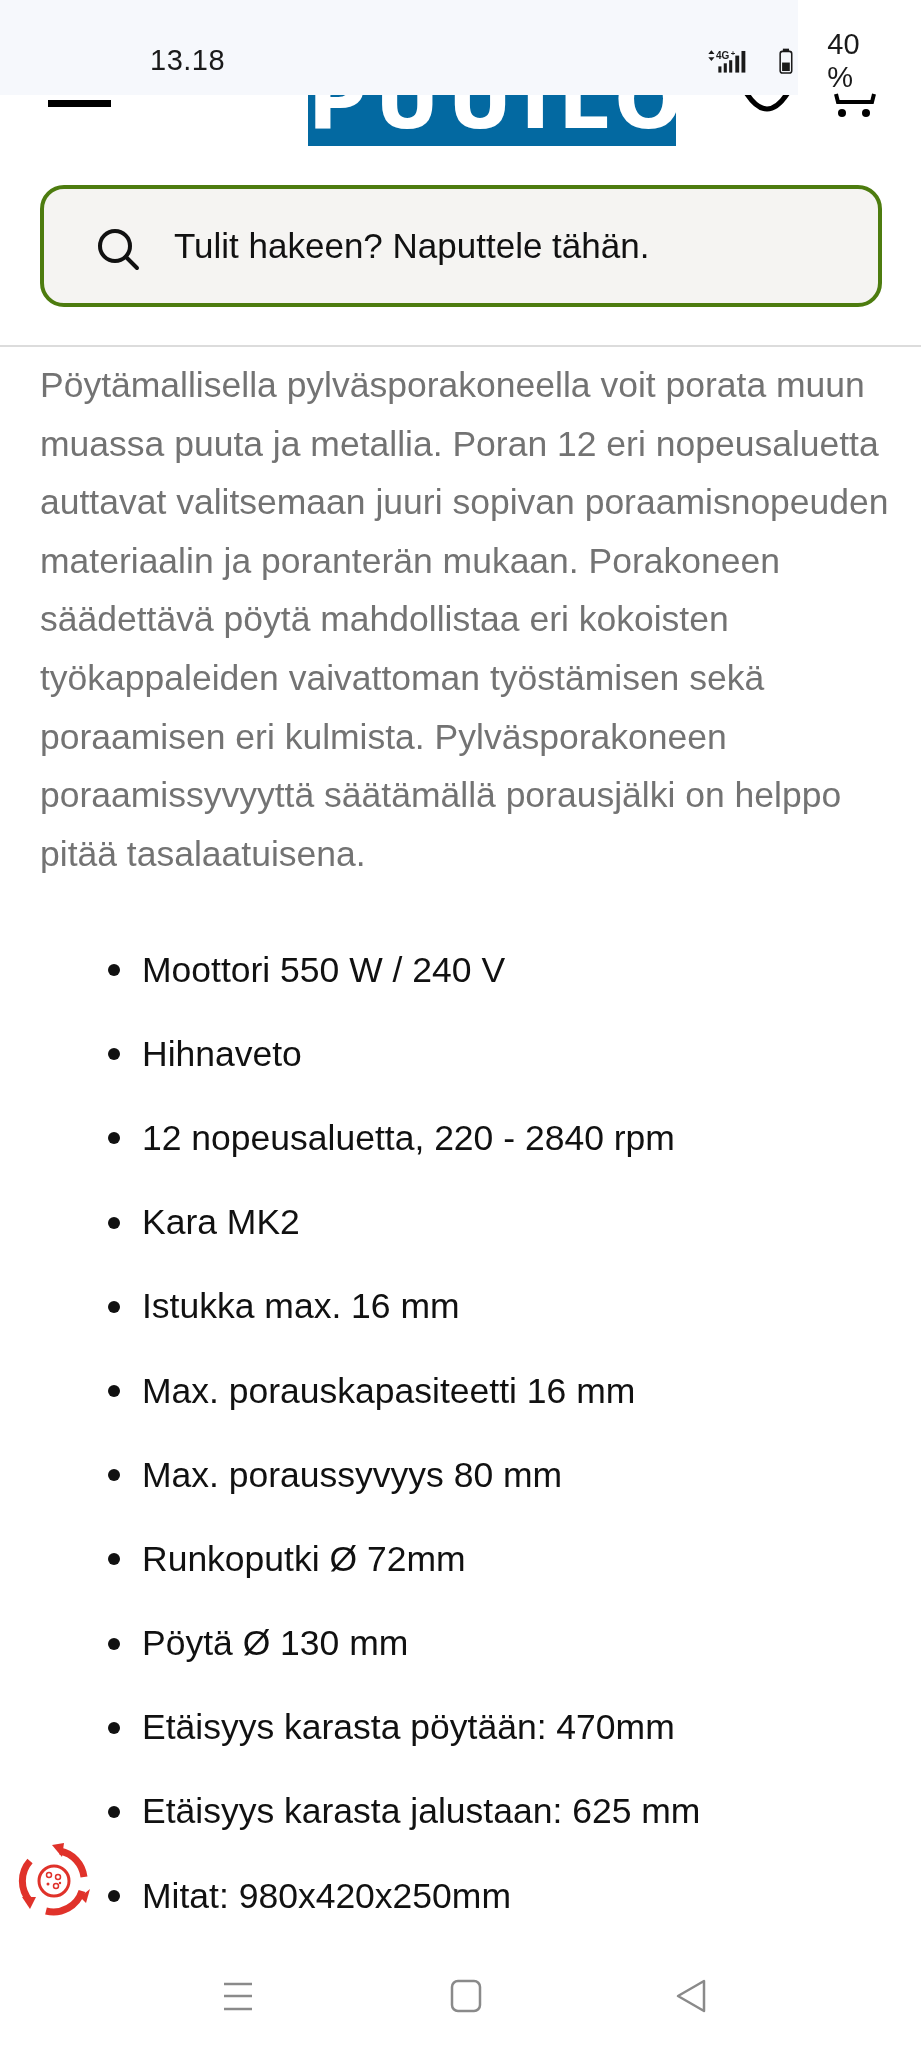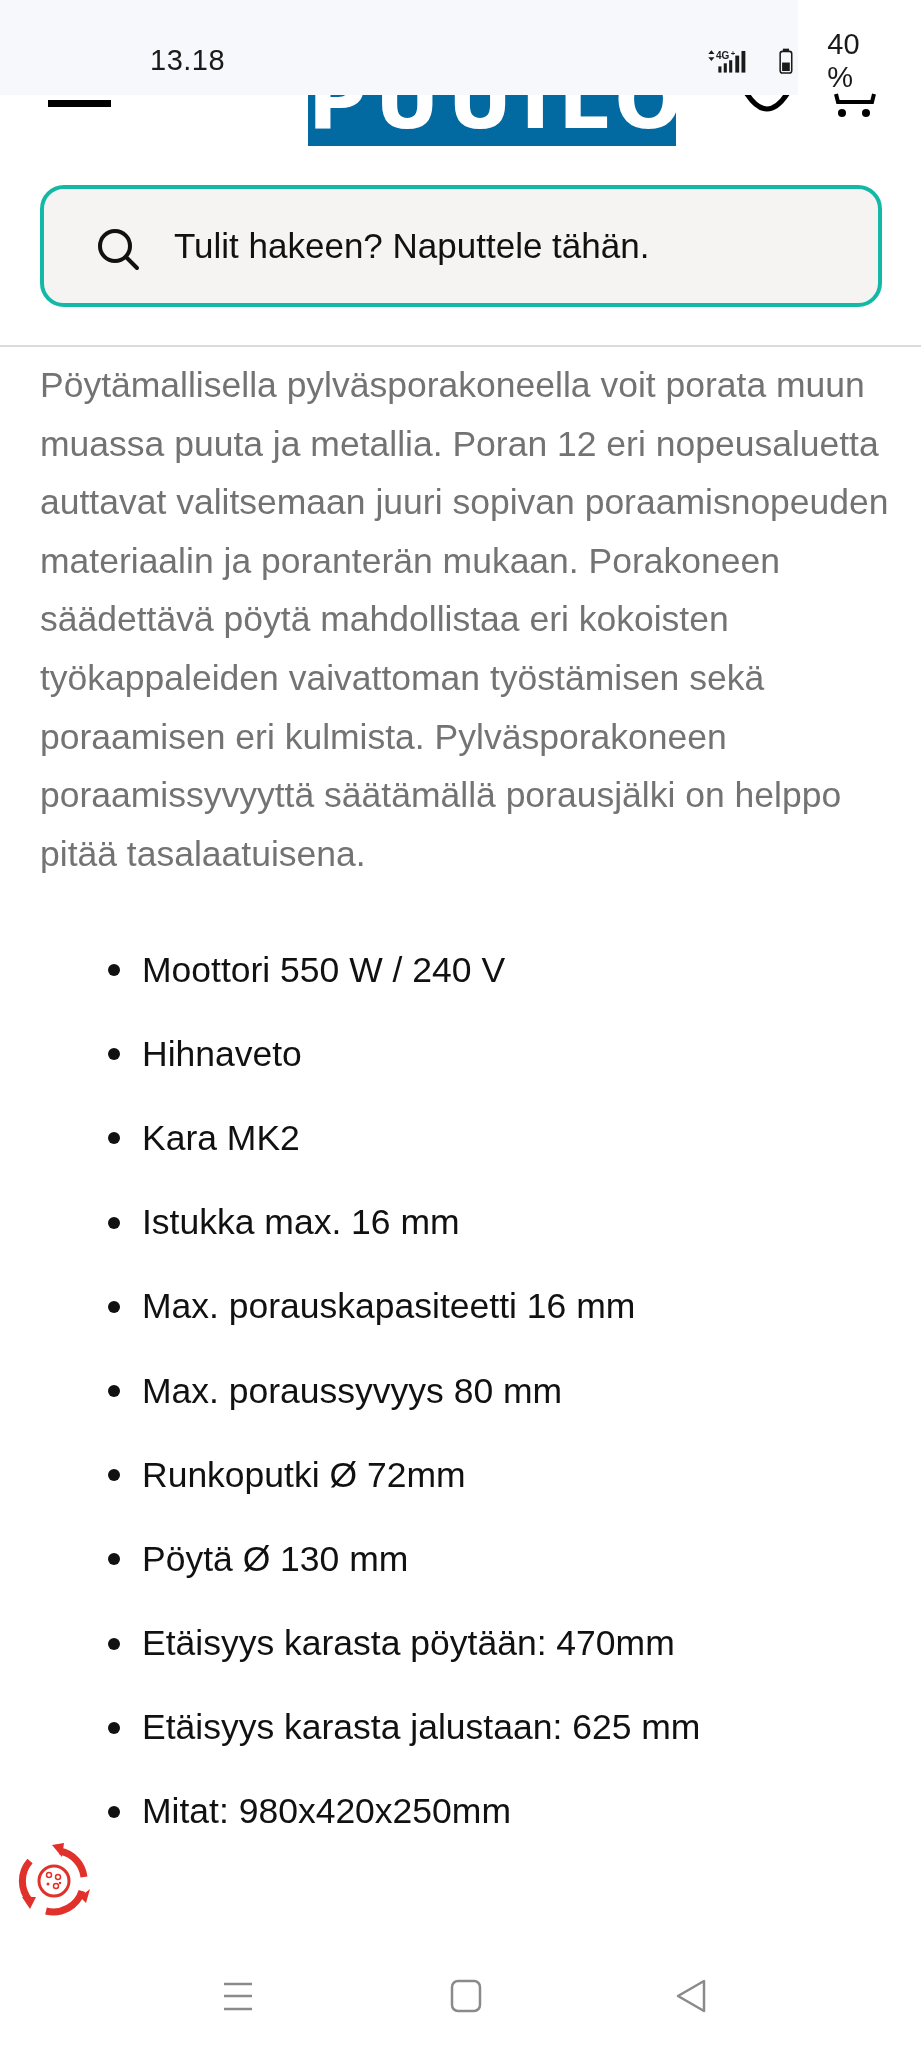--- a/index.html
+++ b/index.html
@@ -96,21 +96,21 @@
     top: 80px;
     width: 44px;
     height: 40px;
   }
   .search-box {
     position: absolute;
     left: 40px;
     top: 185px;
     width: 834px;
     height: 114px;
-    border: 4px solid #14b8a6;
+    border: 4px solid #4d7c0f;
     border-radius: 24px;
     background: #f5f4f2;
     box-sizing: content-box;
   }
   .search-icon {
     position: absolute;
     left: 52px;
     top: 38px;
     width: 44px;
     height: 44px;
@@ -259,20 +259,24 @@
   <li class="spec-item">
       <span class="spec-bullet"></span>
       <span class="spec-text">Moottori 550 W / 240 V</span>
     </li>
   <li class="spec-item">
       <span class="spec-bullet"></span>
       <span class="spec-text">Hihnaveto</span>
     </li>
   <li class="spec-item">
       <span class="spec-bullet"></span>
+      <span class="spec-text">12 nopeusaluetta, 220 - 2840 rpm</span>
+    </li>
+  <li class="spec-item">
+      <span class="spec-bullet"></span>
       <span class="spec-text">Kara MK2</span>
     </li>
   <li class="spec-item">
       <span class="spec-bullet"></span>
       <span class="spec-text">Istukka max. 16 mm</span>
     </li>
   <li class="spec-item">
       <span class="spec-bullet"></span>
       <span class="spec-text">Max. porauskapasiteetti 16 mm</span>
     </li>

